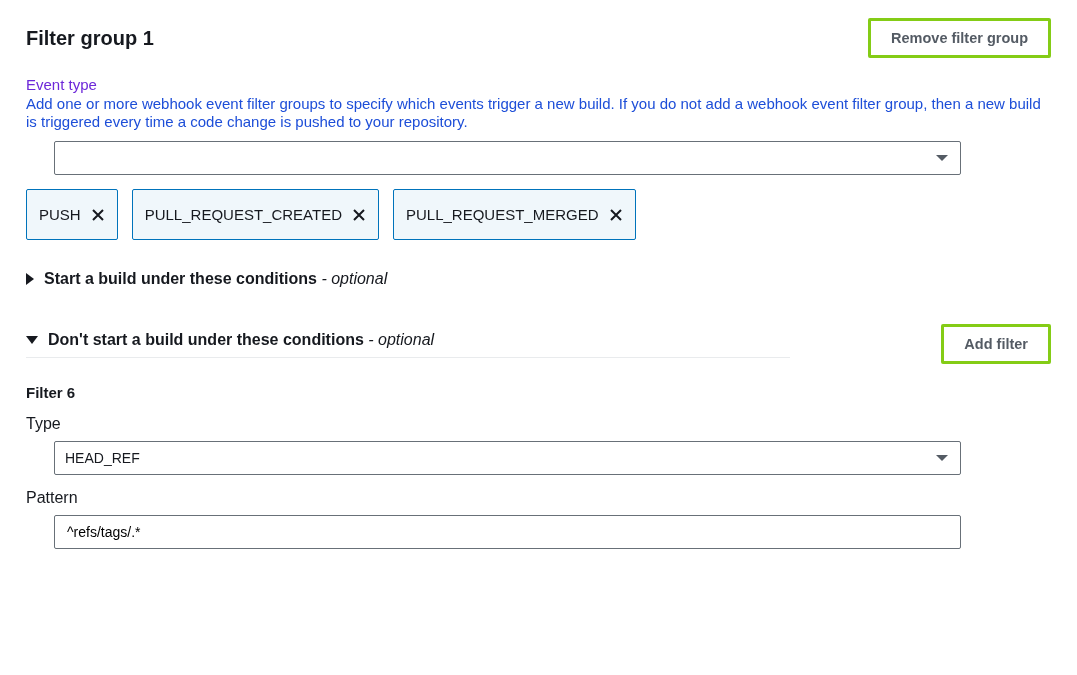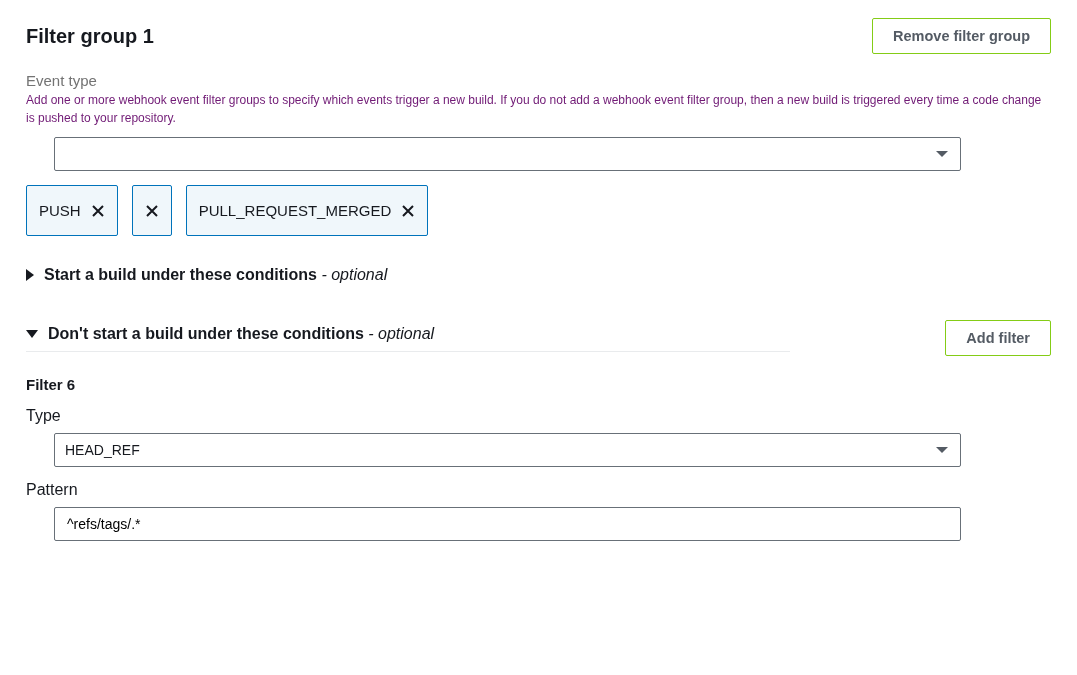--- a/index.html
+++ b/index.html
@@ -18,38 +18,38 @@
     margin-bottom: 18px;
   }
   h2.group-title {
     font-size: 20px;
     font-weight: 700;
     margin: 0;
     color: #16191f;
   }
   .btn {
     background: #ffffff;
-    border: 1px solid #84cc16;
+    border: 3px solid #84cc16;
     border-radius: 2px;
     padding: 6px 20px;
     font-size: 14.5px;
     font-weight: 700;
     color: #545b64;
     cursor: pointer;
     line-height: 22px;
   }
   .section-label {
     font-size: 15px;
     font-weight: 400;
-    color: #737373;
+    color: #6d28d9;
     margin-bottom: 2px;
   }
   .section-desc {
-    font-size: 12px;
-    color: #701a75;
+    font-size: 15px;
+    color: #1d4ed8;
     line-height: 18px;
     margin: 0 0 10px 0;
     max-width: 1020px;
   }
   .select-box, .text-input {
     width: 907px;
     height: 34px;
     border: 1px solid #687078;
     border-radius: 2px;
     background: #fff;
@@ -179,20 +179,21 @@
 <div class="tags-row">
   <span class="tag">
     <span>PUSH</span>
     <span class="x">
         <svg viewBox="0 0 14 14">
           <path d="M2 2 L12 12 M12 2 L2 12" stroke="#16191f" stroke-width="2" fill="none"></path>
         </svg>
       </span>
   </span>
   <span class="tag">
+    <span>PULL_REQUEST_CREATED</span>
     <span class="x">
         <svg viewBox="0 0 14 14">
           <path d="M2 2 L12 12 M12 2 L2 12" stroke="#16191f" stroke-width="2" fill="none"></path>
         </svg>
       </span>
   </span>
   <span class="tag">
     <span>PULL_REQUEST_MERGED</span>
     <span class="x">
         <svg viewBox="0 0 14 14">

